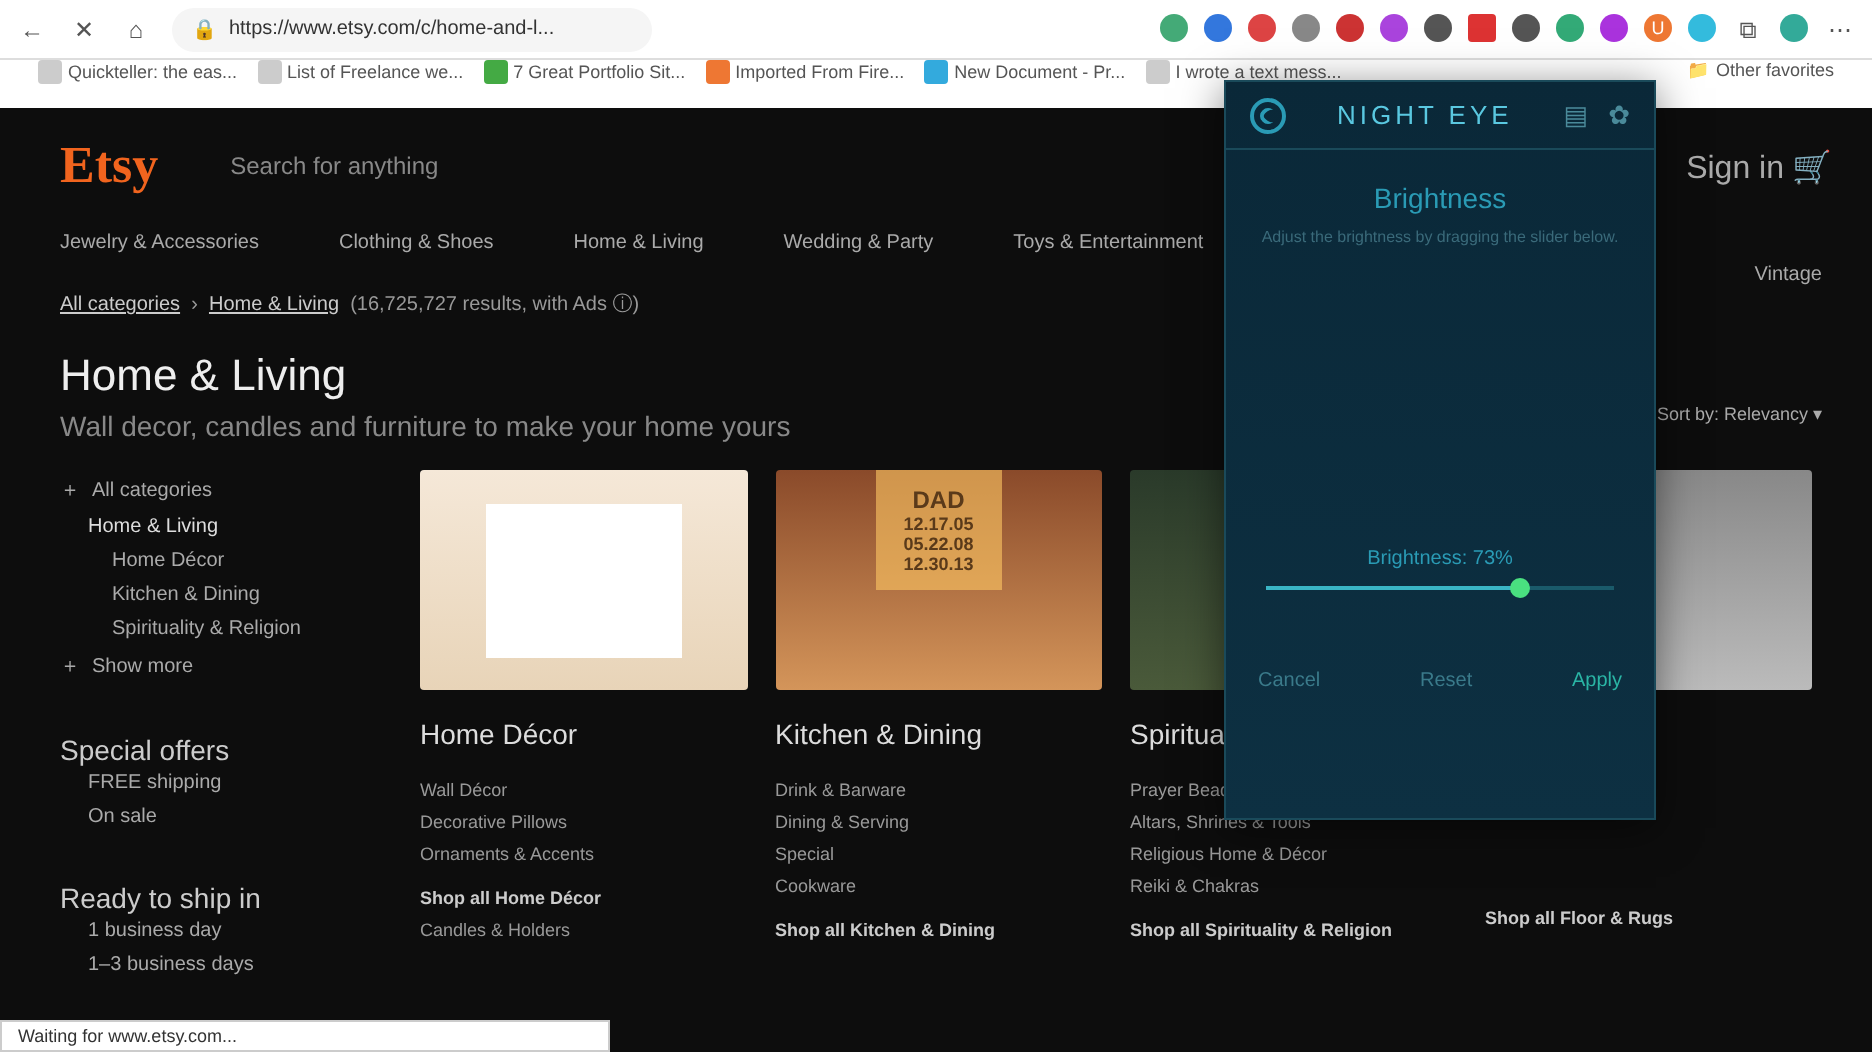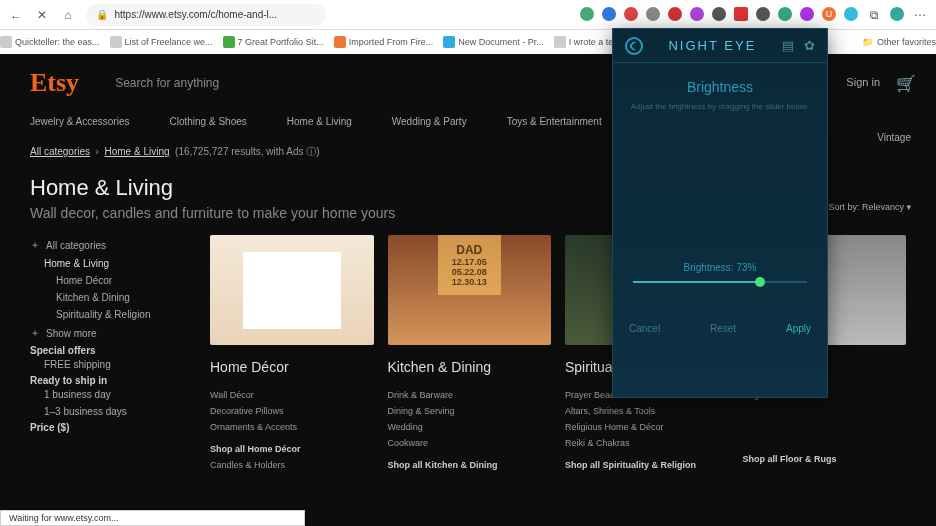--- a/index.html
+++ b/index.html
@@ -2,57 +2,57 @@
 <html><head>
 <meta charset="utf-8">
 <style>
 *{margin:0;padding:0;box-sizing:border-box;font-family:Arial,sans-serif}
 body{width:936px;height:526px;background:#f0f0f0;overflow:hidden;position:relative}
 .browser-bar{height:30px;background:#fff;display:flex;align-items:center;padding:0 8px;gap:10px;border-bottom:1px solid #ddd}
 .bb-icon{width:16px;height:16px;display:flex;align-items:center;justify-content:center;color:#555;font-size:12px}
 .url-bar{flex:0 0 240px;height:22px;background:#f5f5f5;border-radius:11px;display:flex;align-items:center;padding:0 10px;font-size:10px;color:#333}
 .ext-icons{display:flex;gap:8px;margin-left:auto}
 .ext-dot{width:14px;height:14px;border-radius:50%}
-.bookmarks{height:24px;background:#fff;display:flex;align-items:center;padding:0 0;gap:10px;font-size:9px;color:#555;overflow:hidden}
+.bookmarks{height:24px;background:#fff;display:flex;align-items:flex-start;padding:0 19px;gap:10px;font-size:9px;color:#555;overflow:hidden}
 .bm{display:flex;align-items:center;gap:3px;white-space:nowrap}
 .bm-icon{width:12px;height:12px;background:#ccc;border-radius:2px;flex-shrink:0}
 .page{background:#0d0d0d;height:calc(100% - 54px);color:#b0b0b0;overflow:hidden;position:relative}
 .header{display:flex;align-items:center;padding:14px 30px 8px;gap:36px}
 .logo{color:#f1641e;font-size:26px;font-family:Georgia,serif;font-weight:bold}
 .search-ph{color:#888;font-size:12px}
-.signin{position:absolute;right:56px;top:22px;color:#aaa;font-size:11px}
+.signin{position:absolute;right:44px;top:22px;color:#aaa;font-size:16px}
 .cart{position:absolute;right:20px;top:20px;color:#aaa;font-size:16px}
 .nav{display:flex;gap:40px;padding:10px 30px;font-size:10px;color:#aaa}
 .vintage{position:absolute;right:25px;top:78px;font-size:10px;color:#aaa}
 .bc{padding:8px 30px;font-size:10px;color:#999}
 .bc a{color:#ccc;text-decoration:underline}
 .title-area{padding:8px 30px 14px}
 .title{font-size:22px;color:#eee;font-weight:normal}
 .subtitle{font-size:14px;color:#888;margin-top:4px}
 .sortby{position:absolute;right:25px;top:148px;font-size:9px;color:#aaa}
 .content{display:flex;padding:0 30px;gap:20px}
 .sidebar{width:160px;font-size:10px;color:#aaa}
 .sb-item{padding:3px 0;display:flex;align-items:center;gap:6px}
 .sb-indent{padding-left:14px}
-.sb-head{color:#ccc;margin-top:2px;font-weight:bold;font-size:10px}
+.sb-head{color:#ccc;margin-top:24px;font-weight:normal;font-size:14px}
 .grid{flex:1;display:flex;gap:14px}
 .col{flex:1}
 .thumb{width:100%;height:110px;background:#333;border-radius:2px;margin-bottom:14px;display:flex;align-items:flex-start;justify-content:center;overflow:hidden}
 .th1{background:linear-gradient(#f5e8d8,#e8d4b8);position:relative}
 .th1::before{content:"";position:absolute;width:60%;height:70%;background:#fff;top:15%;left:20%}
 .th2{background:linear-gradient(#8a4a2a,#d4955a)}
 .th2 .dad{background:rgba(255,200,100,.6);padding:8px 14px;color:#5a3a1a;font-size:9px;text-align:center;font-weight:bold}
 .th3{background:linear-gradient(#2a3a2a,#4a5a3a)}
 .th4{background:linear-gradient(#888,#bbb)}
 .col-title{font-size:14px;color:#ddd;margin-bottom:12px}
 .link{font-size:9px;color:#999;padding:3px 0}
 .status{position:absolute;bottom:0;left:0;background:#fff;color:#333;font-size:9px;padding:2px 8px;border:1px solid #ccc;width:305px}
 
 
-.ne{position:absolute;top:28px;left:612px;width:216px;height:370px;background:linear-gradient(#0a2838,#0d3042);border:1px solid #1a4a5a;box-shadow:0 4px 20px rgba(0,0,0,.5);z-index:100}
+.ne{position:absolute;top:40px;left:612px;width:216px;height:370px;background:linear-gradient(#0a2838,#0d3042);border:1px solid #1a4a5a;box-shadow:0 4px 20px rgba(0,0,0,.5);z-index:100}
 .ne-head{height:34px;display:flex;align-items:center;justify-content:space-between;padding:0 12px;border-bottom:1px solid #1a4a5a}
 .ne-logo{width:18px;height:18px;border:2px solid #2a9bb5;border-radius:50%;display:flex;align-items:center;justify-content:center}
 .ne-logo::after{content:"";width:6px;height:6px;border:2px solid #2a9bb5;border-radius:50%;border-right:none;border-top:none;transform:rotate(45deg)}
 .ne-title{color:#5ac8e0;font-size:13px;letter-spacing:2px;font-weight:300}
 .ne-icons{display:flex;gap:10px;color:#4a8a9a;font-size:13px}
 .ne-body{padding:16px;text-align:center}
 .ne-h{color:#2a9bb5;font-size:14px;margin-bottom:6px}
 .ne-sub{color:#3a6a7a;font-size:8px;line-height:1.4}
 .ne-slider-area{margin-top:150px}
 .ne-val{color:#2a9bb5;font-size:10px;margin-bottom:8px}
@@ -158,20 +158,21 @@
   <div class="content">
     <div class="sidebar">
       <div class="sb-item">＋ <span>All categories</span></div>
       <div class="sb-item sb-indent" style="color:#ddd">Home &amp; Living</div>
       <div class="sb-item sb-indent" style="padding-left:26px">Home Décor</div>
       <div class="sb-item sb-indent" style="padding-left:26px">Kitchen &amp; Dining</div>
       <div class="sb-item sb-indent" style="padding-left:26px">Spirituality &amp; Religion</div>
       <div class="sb-item">＋ <span>Show more</span></div>
       <div class="sb-head">Special offers</div>
       <div class="sb-item sb-indent">FREE shipping</div>
+      <div class="sb-item sb-indent">On sale</div>
       <div class="sb-head">Ready to ship in</div>
       <div class="sb-item sb-indent">1 business day</div>
       <div class="sb-item sb-indent">1–3 business days</div>
       <div class="sb-head">Price ($)</div>
     </div>
 
     <div class="grid">
       <div class="col">
         <div class="thumb th1"></div>
         <div class="col-title">Home Décor</div>
@@ -186,21 +187,21 @@
           <div class="dad">
             <div style="font-size:12px">DAD</div>
             <div>12.17.05</div>
             <div>05.22.08</div>
             <div>12.30.13</div>
           </div>
         </div>
         <div class="col-title">Kitchen &amp; Dining</div>
         <div class="link">Drink &amp; Barware</div>
         <div class="link">Dining &amp; Serving</div>
-        <div class="link">Wedding</div>
+        <div class="link">Special</div>
         <div class="link">Cookware</div>
         <div class="link" style="color:#ccc;margin-top:6px;font-weight:bold">Shop all Kitchen &amp; Dining</div>
       </div>
       <div class="col">
         <div class="thumb th3"></div>
         <div class="col-title">Spirituality &amp; Religion</div>
         <div class="link">Prayer Beads &amp; Charms</div>
         <div class="link">Altars, Shrines &amp; Tools</div>
         <div class="link">Religious Home &amp; Décor</div>
         <div class="link">Reiki &amp; Chakras</div>

